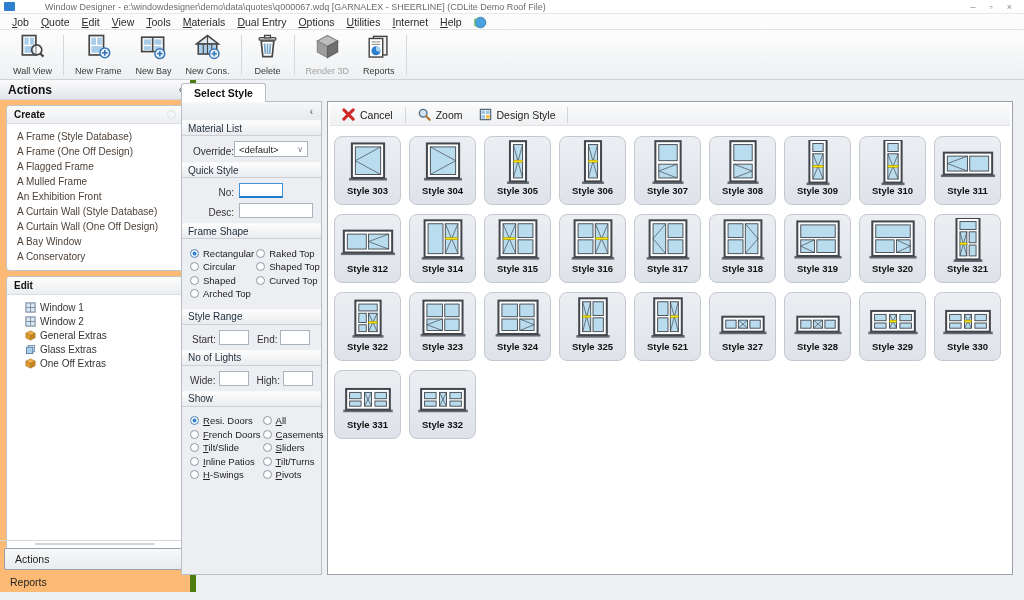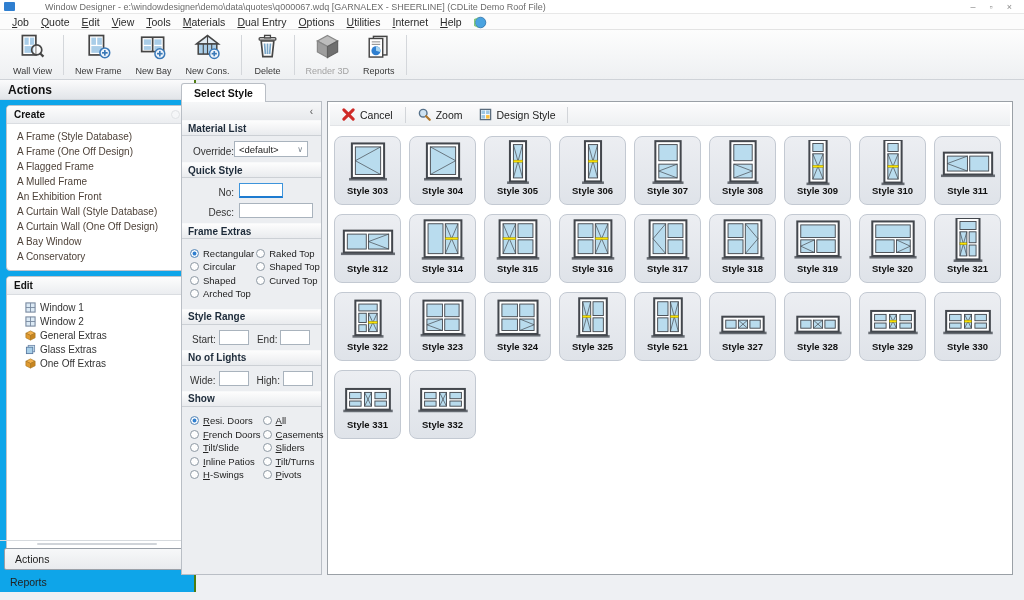--- a/index.html
+++ b/index.html
@@ -29,21 +29,21 @@
   .tb-btn svg { width:27px; height:27px; }
   .tb-label { font-size:9px; color:#3a3a3a; margin-top:2px; white-space:nowrap; }
   .tb-btn.disabled .tb-label { color:#a3a3a3; }
   .tb-sep { width:1px; background:#d4d7db; margin:3px 4px; }
 
   
   .content { position:relative; height:520px; background:#eef0f3; }
 
   
   .sidebar { position:absolute; left:0; top:0; width:196px; height:512px;
-    background:#0ea5e9; border-right:2px solid #4d7c0f; }
+    background:#fdba74; border-right:6px solid #4d7c0f; }
   .sidebar-header { height:20px; display:flex; align-items:center; justify-content:space-between;
     padding:0 8px; background:linear-gradient(#fbfbfc,#e2e5e9); border-bottom:1px solid #d2d6db; }
   .sidebar-header .hdr { font-size:12px; font-weight:bold; color:#111; }
   .chev { font-size:10px; color:#555; }
   .group-box { background:#fff; border:1px solid #bfc4cb; border-radius:4px; margin:5px 6px; overflow:hidden; }
   .group-hdr { height:18px; display:flex; align-items:center; justify-content:space-between; padding:0 7px;
     background:linear-gradient(#fdfdfd,#ebedf0); border-bottom:1px solid #dadde1;
     font-size:10px; font-weight:bold; color:#111; }
   .group-hdr .dot { width:9px; height:9px; border-radius:50%; border:1px solid #e0e2e5; background:#f5f6f8; }
   .create-list { padding:5px 0 6px 0; }
@@ -63,21 +63,21 @@
   
   .tab { position:absolute; left:181px; top:3px; height:19px; padding:0 12px; background:#fff;
     border:1px solid #b9bec5; border-bottom:none; border-radius:3px 3px 0 0;
     font-size:10.5px; font-weight:bold; color:#111; display:flex; align-items:center; z-index:2; }
   .filter { position:absolute; left:181px; top:21px; width:141px; height:474px;
     background:#eceef1; border:1px solid #b9bec5; }
   .filter-collapse { height:18px; display:flex; align-items:center; justify-content:flex-end; padding:0 8px;
     background:linear-gradient(#f6f7f8,#e7e9ec); }
   .sec-hdr { height:16px; display:flex; align-items:center; padding:0 6px;
     background:linear-gradient(#fdfdfd,#e9ebee); border-top:1px solid #f8f9fa; border-bottom:1px solid #ccd0d5;
-    font-size:10px; font-weight:bold; color:#1d2b3a; }
+    font-size:10px; font-weight:normal; color:#1d2b3a; }
   .frow { display:flex; align-items:flex-end; padding:5px 6px 5px 0; }
   .frow .lbl { font-size:10px; color:#333; text-align:right; flex:none; }
   .inp { background:#fff; border:1px solid #a9b3bd; height:15px; font-size:10px; padding:0 3px;
     font-family:"Liberation Sans",sans-serif; }
   .inp.focused { border:1px solid #3d94db; border-bottom:2px solid #1d7bd0; }
   .dropdown { background:#fff; border:1px solid #a9b3bd; height:16px; display:flex; align-items:center;
     justify-content:space-between; padding:0 4px; font-size:9.5px; color:#222; }
   .dd-chev { font-size:8px; color:#7a8691; }
   .radio-cols { display:flex; padding:6px 2px 7px 8px; gap:2px; }
   .radio-col { flex:1; }
@@ -335,21 +335,21 @@
     <div class="sec-hdr">Quick Style</div>
     <div class="frow">
       <span class="lbl" style="width:52px">No:</span>
       <input class="inp focused" style="width: 44px; margin-left: 5px;" value="">
     </div>
     <div class="frow" style="padding-top:0">
       <span class="lbl" style="width:52px">Desc:</span>
       <input class="inp" style="width: 74px; margin-left: 5px;" value="">
     </div>
 
-    <div class="sec-hdr">Frame Extras</div>
+    <div class="sec-hdr">Frame Shape</div>
     <div class="radio-cols" id="frame-shape-radios">
         <div class="radio-col">
           <div class="radio-item">
             <span class="radio sel"></span>
             <span class="rlbl">Rectangular</span>
           </div>
           <div class="radio-item">
             <span class="radio"></span>
             <span class="rlbl">Circular</span>
           </div>

